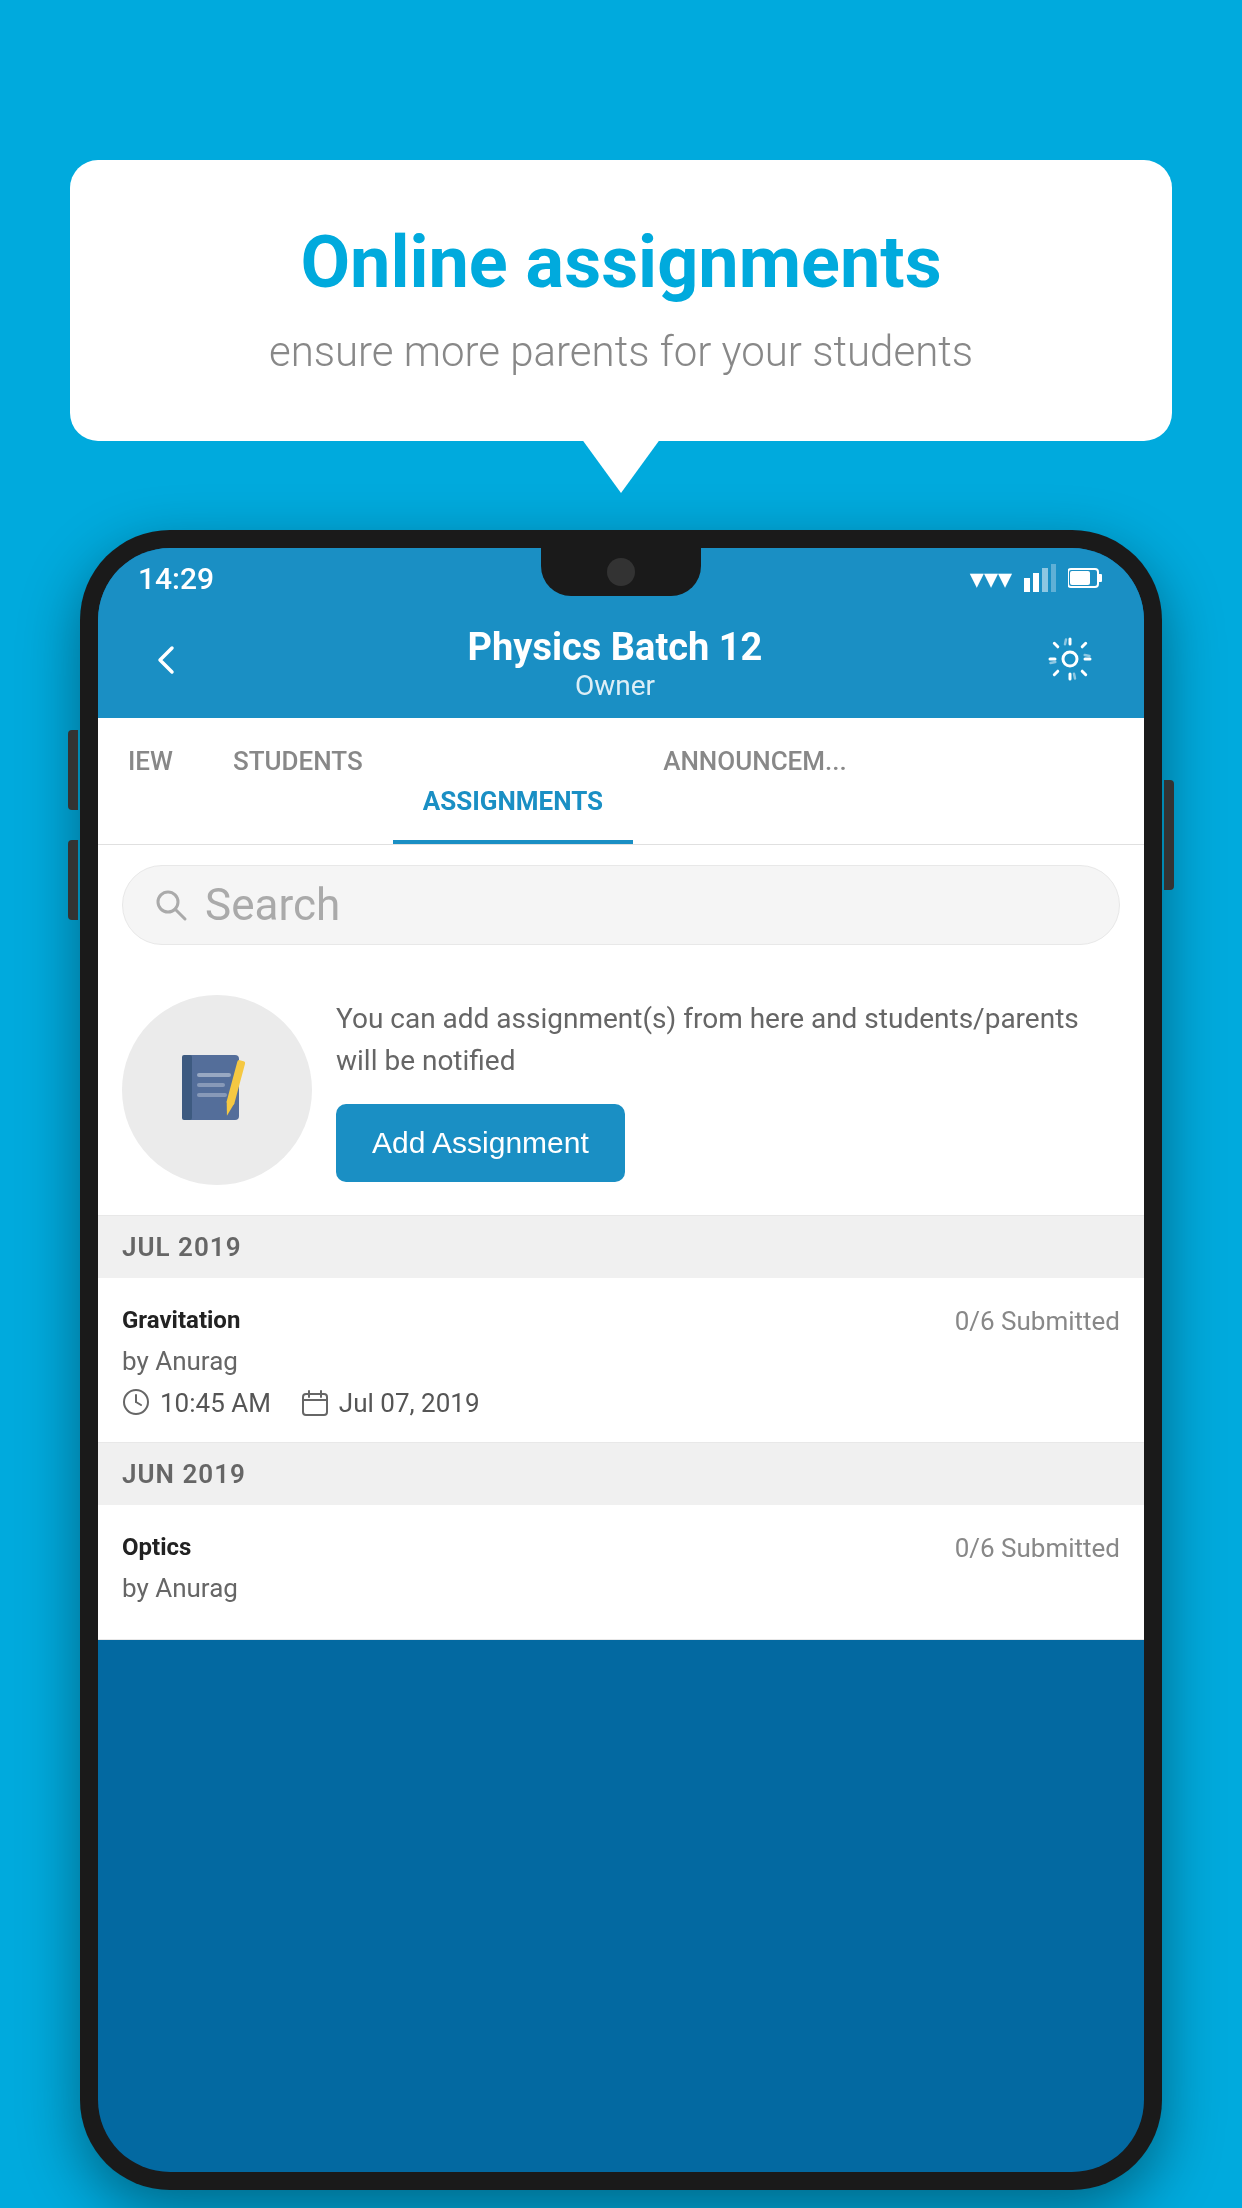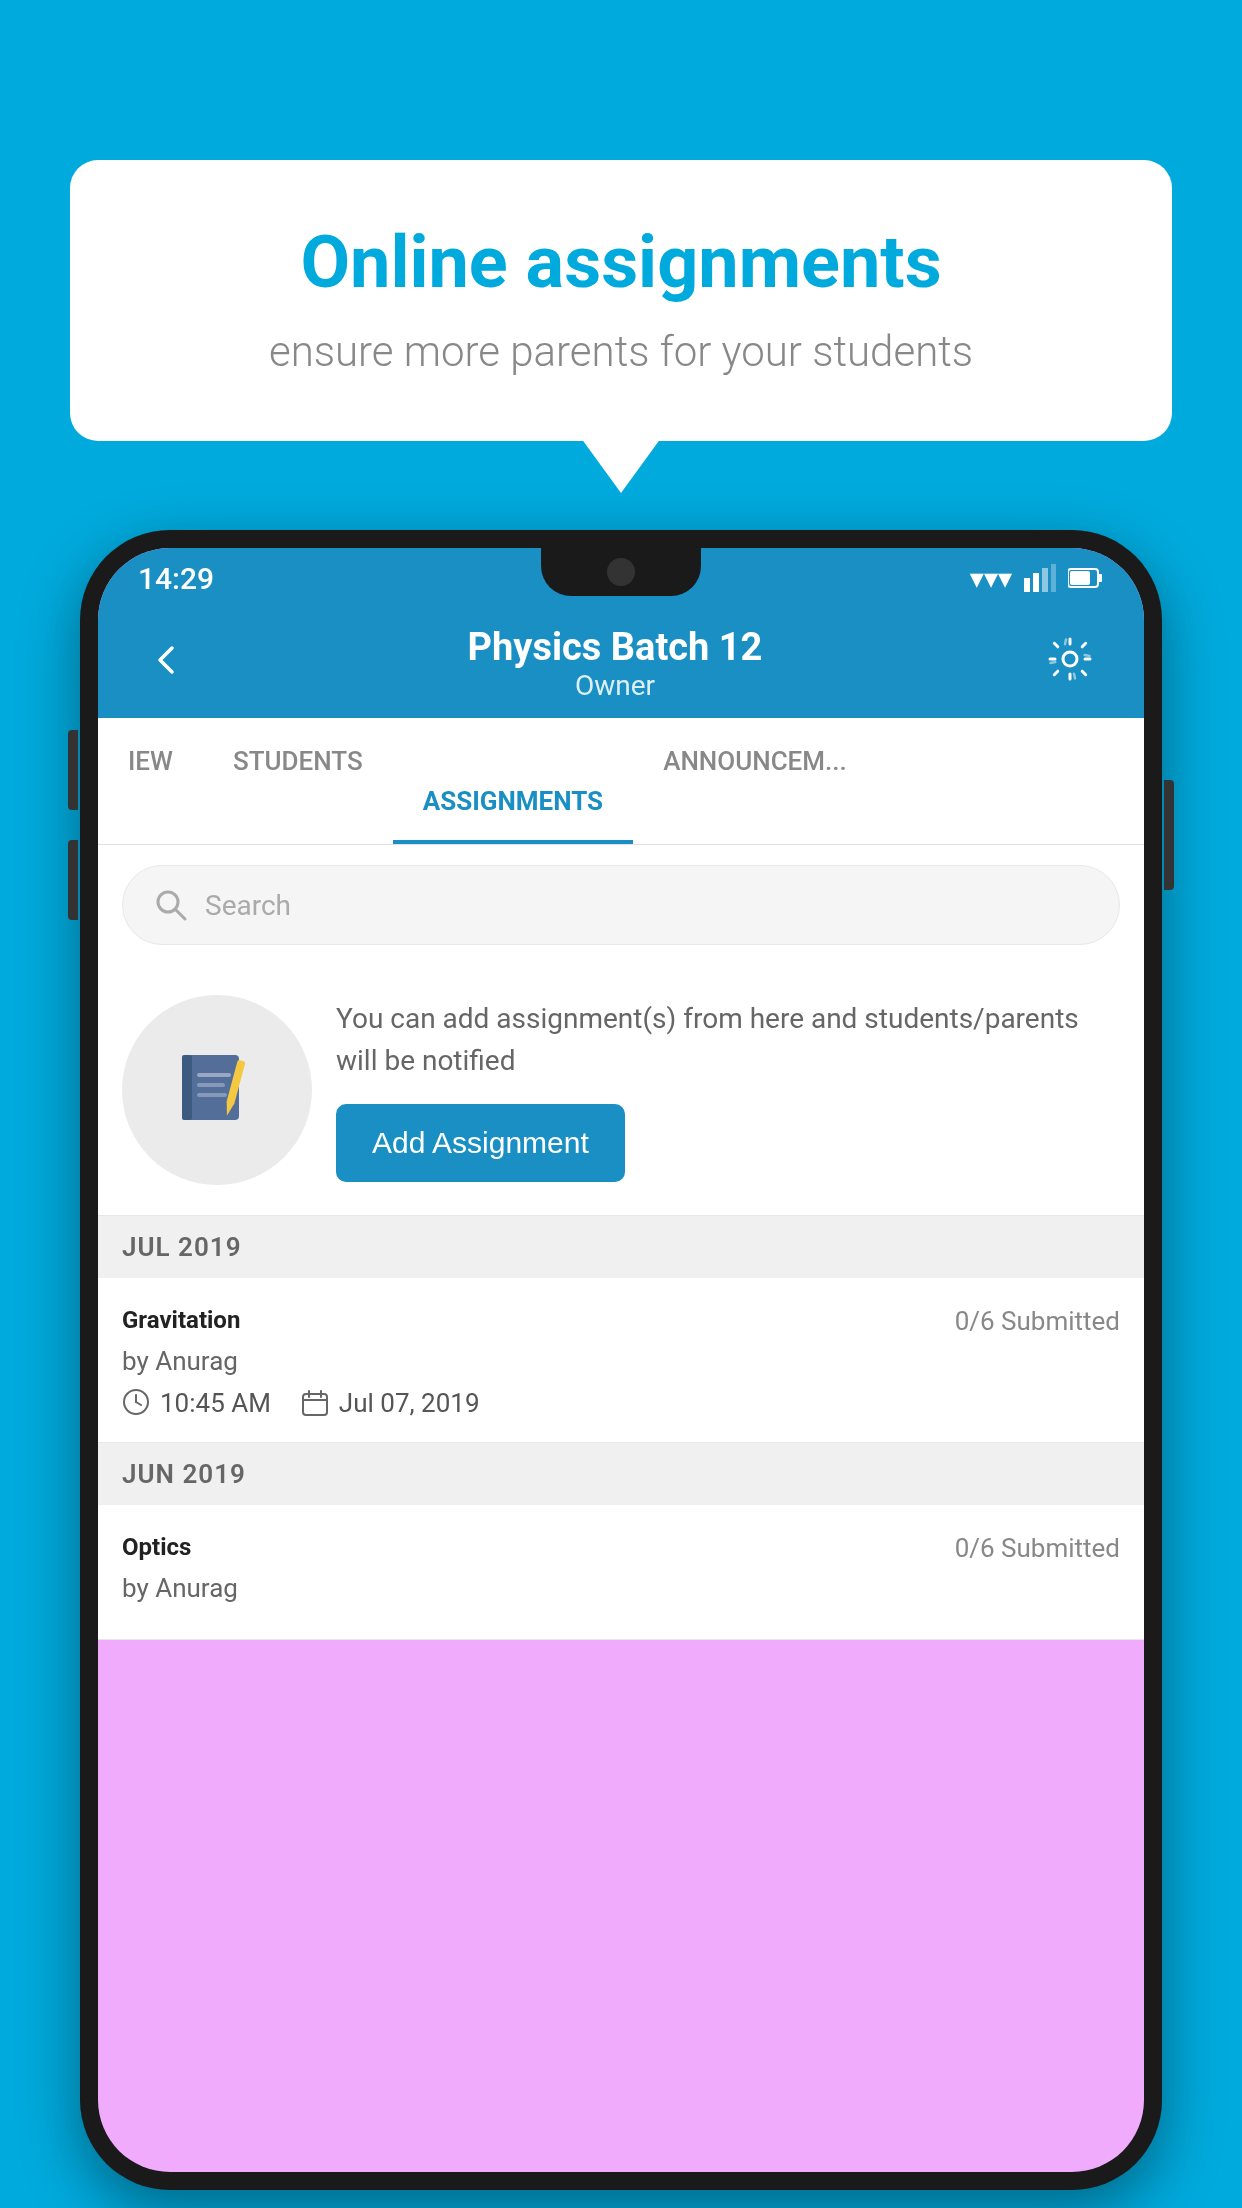--- a/index.html
+++ b/index.html
@@ -121,21 +121,21 @@
       position: absolute;
       right: -12px;
       top: 250px;
       width: 10px;
       height: 110px;
       background: #333;
       border-radius: 0 4px 4px 0;
     }
 
     .phone-screen {
-      background: #f0abfc;
+      background: #0369a1;
       border-radius: 72px;
       overflow: hidden;
       height: 100%;
       position: relative;
     }
 
     
     .status-bar {
       background: #1a8fc4;
       height: 60px;
@@ -243,21 +243,21 @@
       height: 80px;
       display: flex;
       align-items: center;
       padding: 0 30px;
       gap: 16px;
       border: 1px solid #e8e8e8;
     }
 
     .search-placeholder {
       color: #aaa;
-      font-size: 28px;
+      font-size: 44px;
     }
 
     
     .add-assignment-promo {
       display: flex;
       align-items: center;
       padding: 30px 24px;
       background: white;
       gap: 24px;
       border-bottom: 1px solid #e8e8e8;

